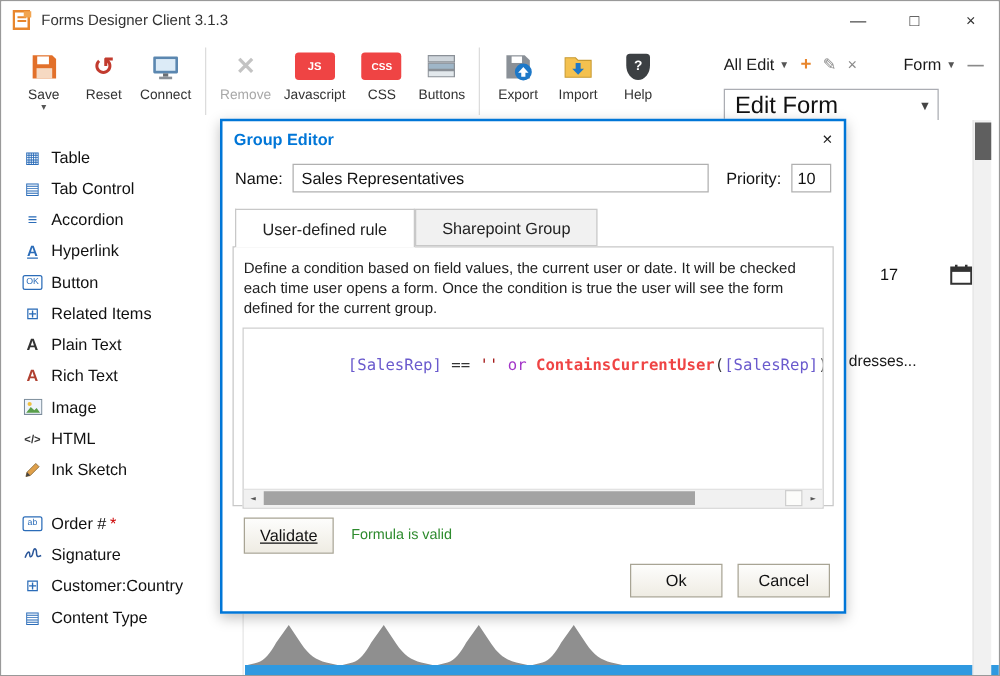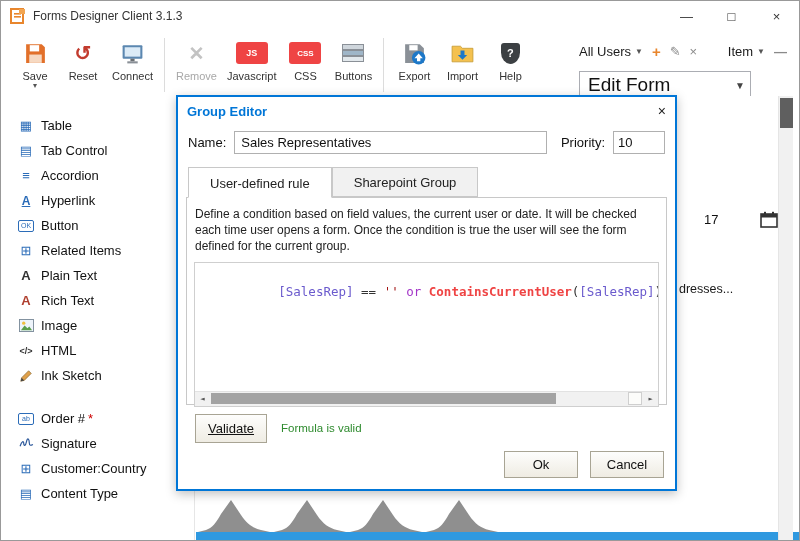--- a/index.html
+++ b/index.html
@@ -64,21 +64,21 @@
 
   
   .dialog { position:absolute; left:175px; top:94px; width:501px; height:396px; background:#fff; border:2px solid #0076d7; z-index:10; box-shadow:0 3px 10px rgba(0,0,0,.25); }
   .dlg-header { height:22px; display:flex; align-items:center; padding:6px 9px 0 9px; }
   .dlg-title { color:#0076d7; font-weight:bold; font-size:13px; }
   .dlg-close { margin-left:auto; font-size:14px; color:#222; line-height:14px; }
   .dlg-row-name { display:flex; align-items:center; margin:12px 10px 0 10px; }
   .lbl { font-size:13px; color:#111; white-space:nowrap; }
   .txt-input { height:23px; border:1px solid #b0b0b0; font-size:13px; padding:0 6px; font-family:"Liberation Sans", sans-serif; color:#111; }
   .name-input { flex:1; margin:0 14px 0 8px; }
-  .priority-input { width:52px; margin-left:8px; padding:0 4px; }
+  .priority-input { width:32px; margin-left:8px; padding:0 4px; }
   .tabs { display:flex; margin:13px 0 0 8px; position:relative; z-index:2; }
   .tab { font-size:13px; padding:7px 21px 6px 21px; border:1px solid #c8c8c8; background:#f1f1f1; color:#222; }
   .tab.active { background:#fff; border-bottom:1px solid #fff; margin-bottom:-1px; padding-top:8px; margin-left:2px; }
   .panel { margin:0 8px; border:1px solid #c8c8c8; background:#fff; height:208px; position:relative; z-index:1; }
   .desc { padding:8px 10px 2px 8px; font-size:12px; color:#222; line-height:1.35; }
   .code-box { position:relative; margin:5px 7px 0 7px; height:145px; border:1px solid #cfcfcf; background:#fff; font-family:"DejaVu Sans Mono", monospace; font-size:12.5px; overflow:hidden; }
   .code-line { padding:6px 8px; white-space:pre; }
   .tk-field { color:#6a5acd; }
   .tk-op { color:#333; }
   .tk-str { color:#a31515; }
@@ -212,27 +212,27 @@
       <span class="tb-icon">
         <span class="shield">
             <span>?</span>
           </span>
       </span>
       <span class="tb-label">Help</span>
     </div>
 
     <div class="tb-right">
       <div class="tb-right-row">
-        <span>All Users</span>
+        <span>All Edit</span>
         <span class="sm-caret">▼</span>
         <span class="mini-ico plus">+</span>
         <span class="mini-ico pencil">✎</span>
         <span class="mini-ico gray-x">×</span>
         <span class="spacer"></span>
-        <span>Item</span>
+        <span>Form</span>
         <span class="sm-caret">▼</span>
         <span class="mini-ico minus">—</span>
       </div>
       <div class="form-combo">
         <span class="form-combo-value">Edit Form</span>
         <span class="form-combo-caret">▼</span>
       </div>
     </div>
   </div>
 

